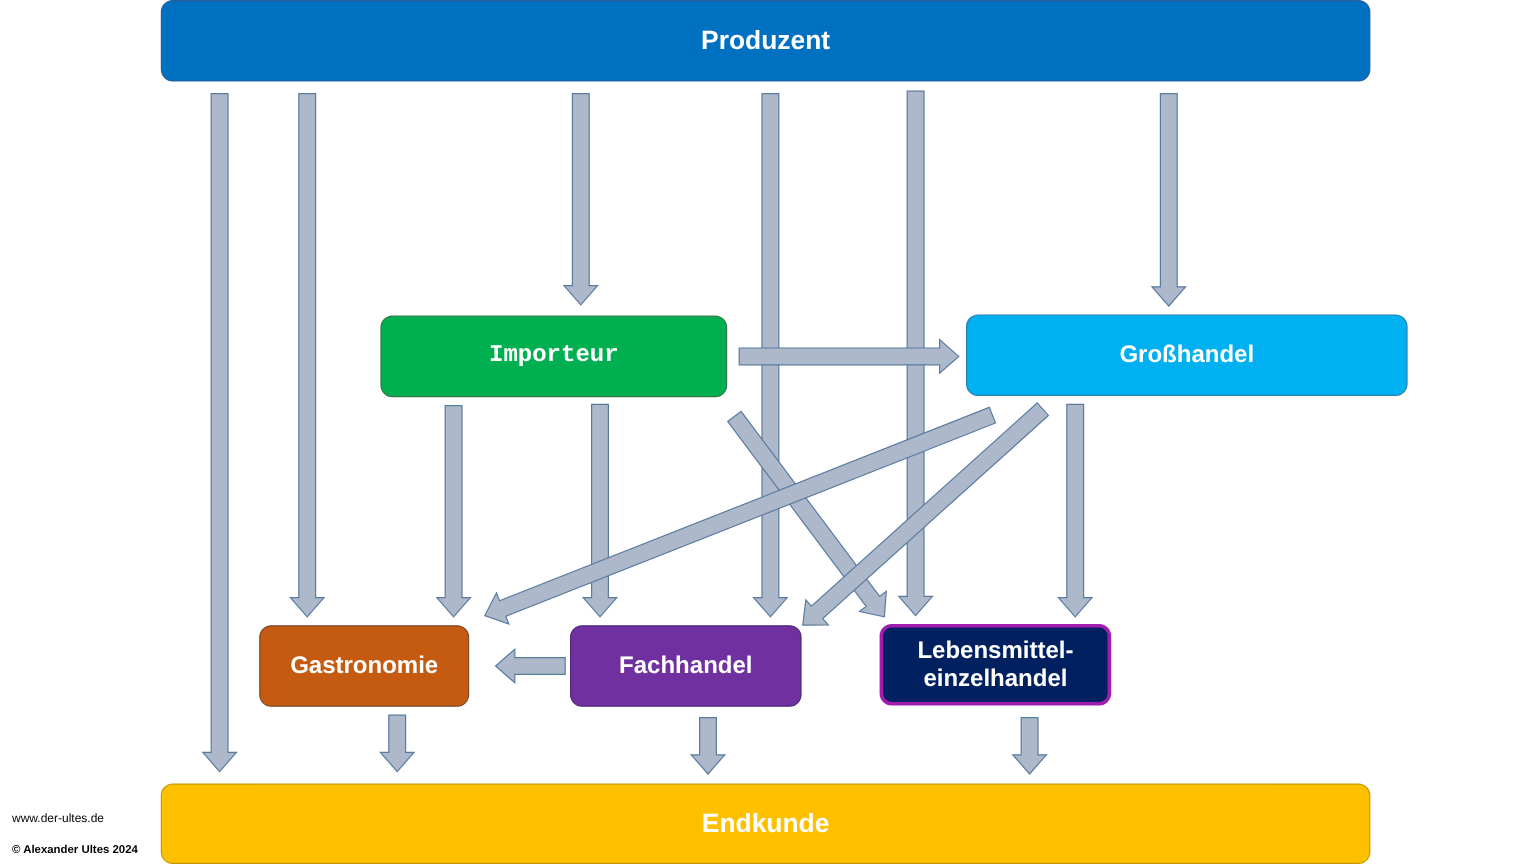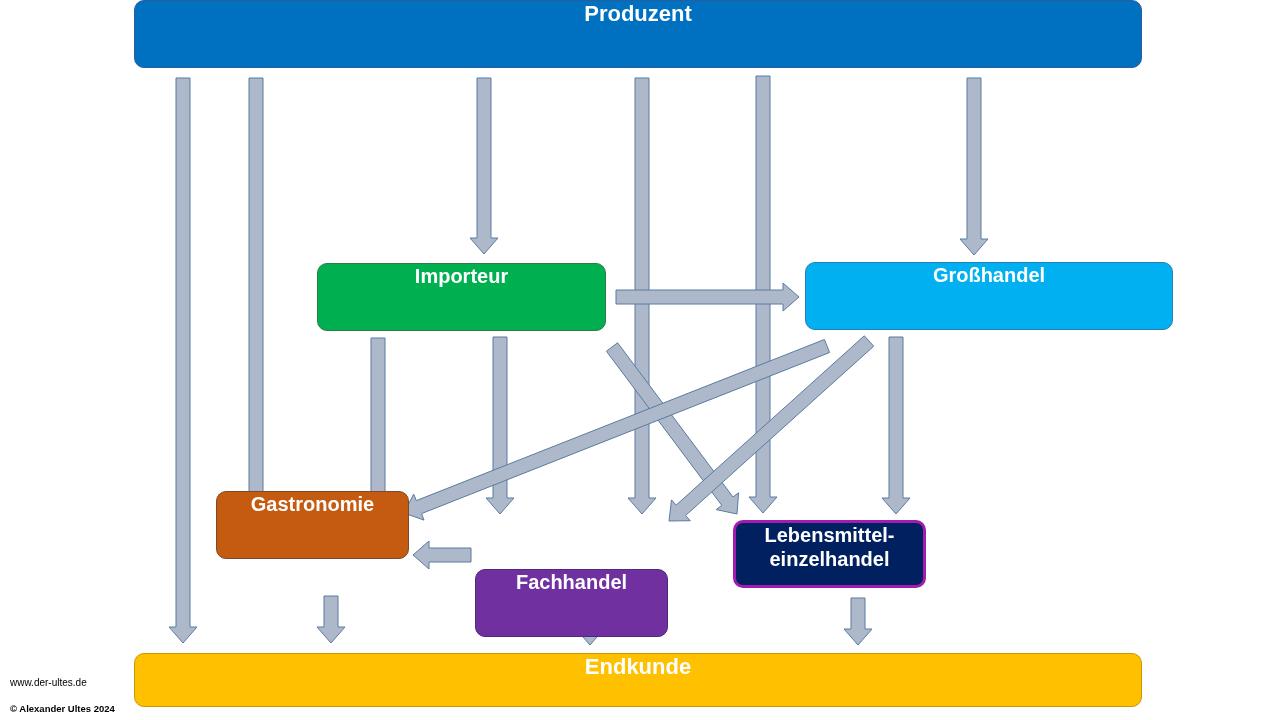--- a/index.html
+++ b/index.html
@@ -1,28 +1,28 @@
 <!DOCTYPE html>
 <html><head>
 <meta charset="utf-8">
 <style>
   html, body { margin:0; padding:0; background:#ffffff; }
   body { width:1280px; height:720px; position:relative; overflow:hidden;
          font-family:"Liberation Sans", sans-serif; }
   #arrows { position:absolute; left:0; top:0; width:1280px; height:720px; }
-  .box { position:absolute; display:flex; align-items:flex-start; justify-content:center;
+  .box { position:absolute; display:flex; align-items:center; justify-content:center;
          color:#ffffff; font-weight:bold; text-align:center; border-radius:10px;
          box-sizing:border-box; line-height:1.2; }
   .box span { white-space:pre-line; }
   #produzent { left:134px; top:0px; width:1008px; height:68px; font-size:22px; border:1px solid #2a5e9a; }
-  #endkunde  { left:134px; top:653px; width:1008px; height:54px; font-size:22px; border:1px solid #c79a00; }
-  #importeur { left:317px; top:263px; width:289px; height:68px; font-size:20px; border:1px solid #2f7a4a; }
+  #endkunde  { left:134px; top:653px; width:1008px; height:67px; font-size:22px; border:1px solid #c79a00; }
+  #importeur { left:317px; top:263px; width:289px; height:68px; font-size:20px; border:1px solid #2f7a4a;font-family:Liberation Mono, monospace; }
   #grosshandel { left:805px; top:262px; width:368px; height:68px; font-size:20px; border:1px solid #2a7fb3; }
-  #gastronomie { left:216px; top:491px; width:193px; height:68px; font-size:20px; border:1px solid #7a4a2a; }
-  #fachhandel  { left:475px; top:521px; width:193px; height:68px; font-size:20px; border:1px solid #4d2a7a;margin-top:48px; }
+  #gastronomie { left:216px; top:521px; width:175px; height:68px; font-size:20px; border:1px solid #7a4a2a; }
+  #fachhandel  { left:475px; top:521px; width:193px; height:68px; font-size:20px; border:1px solid #4d2a7a; }
   #lebensmittel{ left:733px; top:520px; width:193px; height:68px; font-size:20px; border:3px solid #a21caf; }
   .footer { position:absolute; left:10px; color:#000000; font-size:10px; }
   #footer-url { top:677px;text-align:center; }
   #footer-copy { top:703px; font-weight:bold; font-size:9.5px; }
 </style>
 </head>
 <body>
 
 <svg id="arrows" xmlns="http://www.w3.org/2000/svg">
     <polygon points="176.0,78.0 176.0,627.0 169.0,627.0 183.0,643.0 197.0,627.0 190.0,627.0 190.0,78.0" fill="#ADB9CA" stroke="#5A7BA0" stroke-width="1"></polygon>

